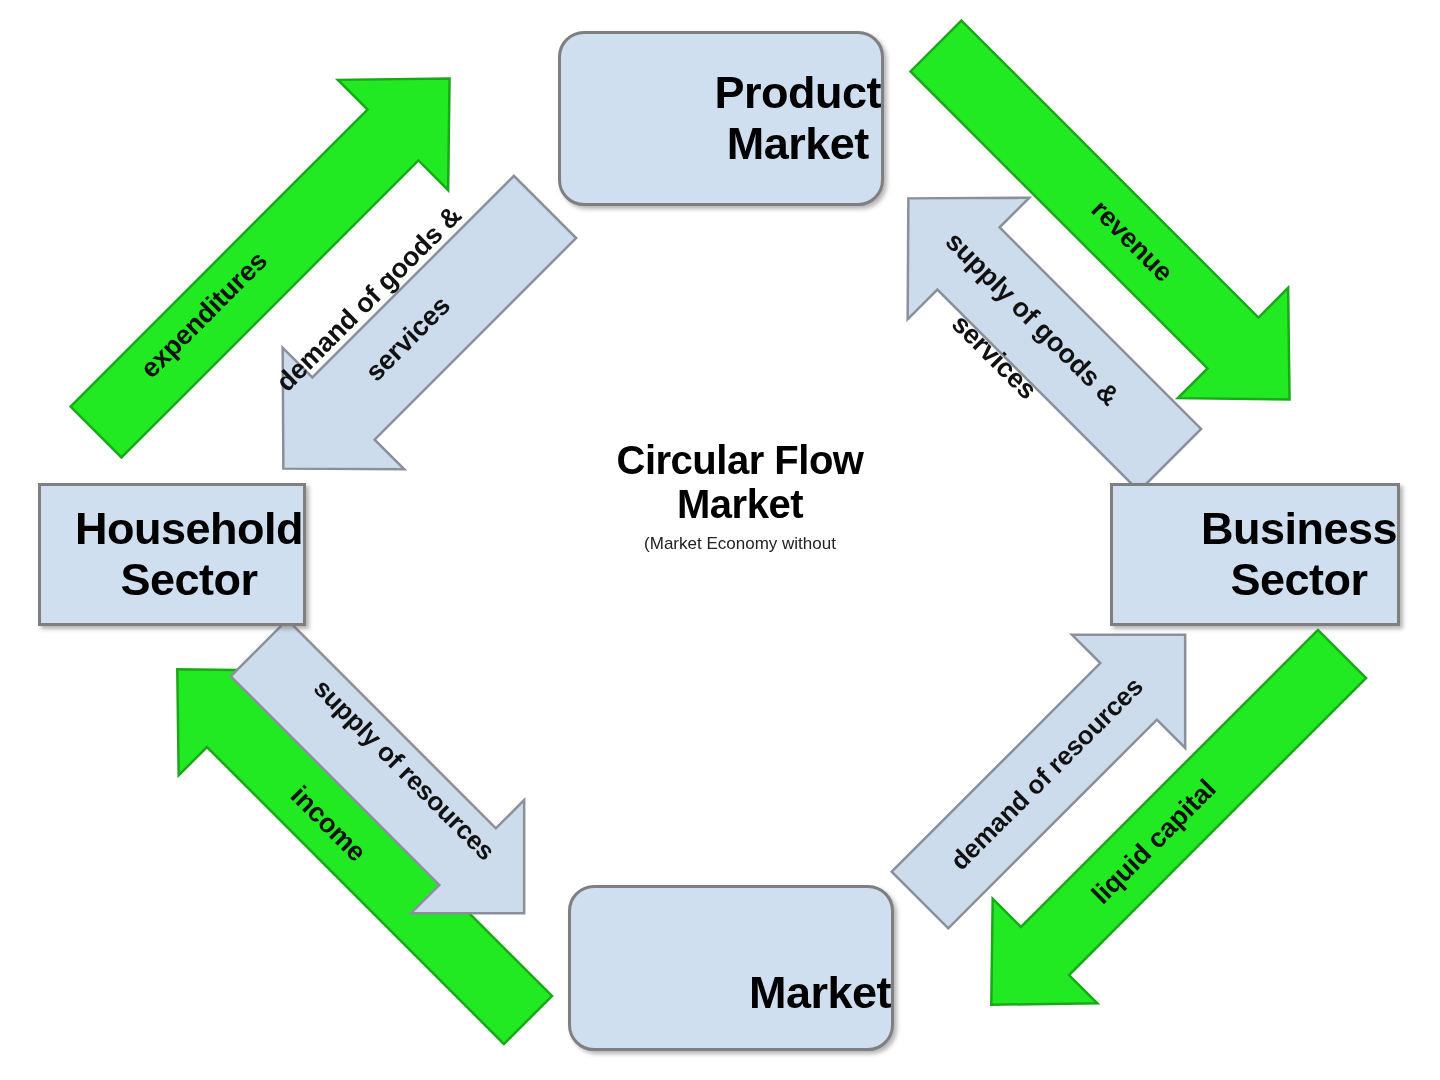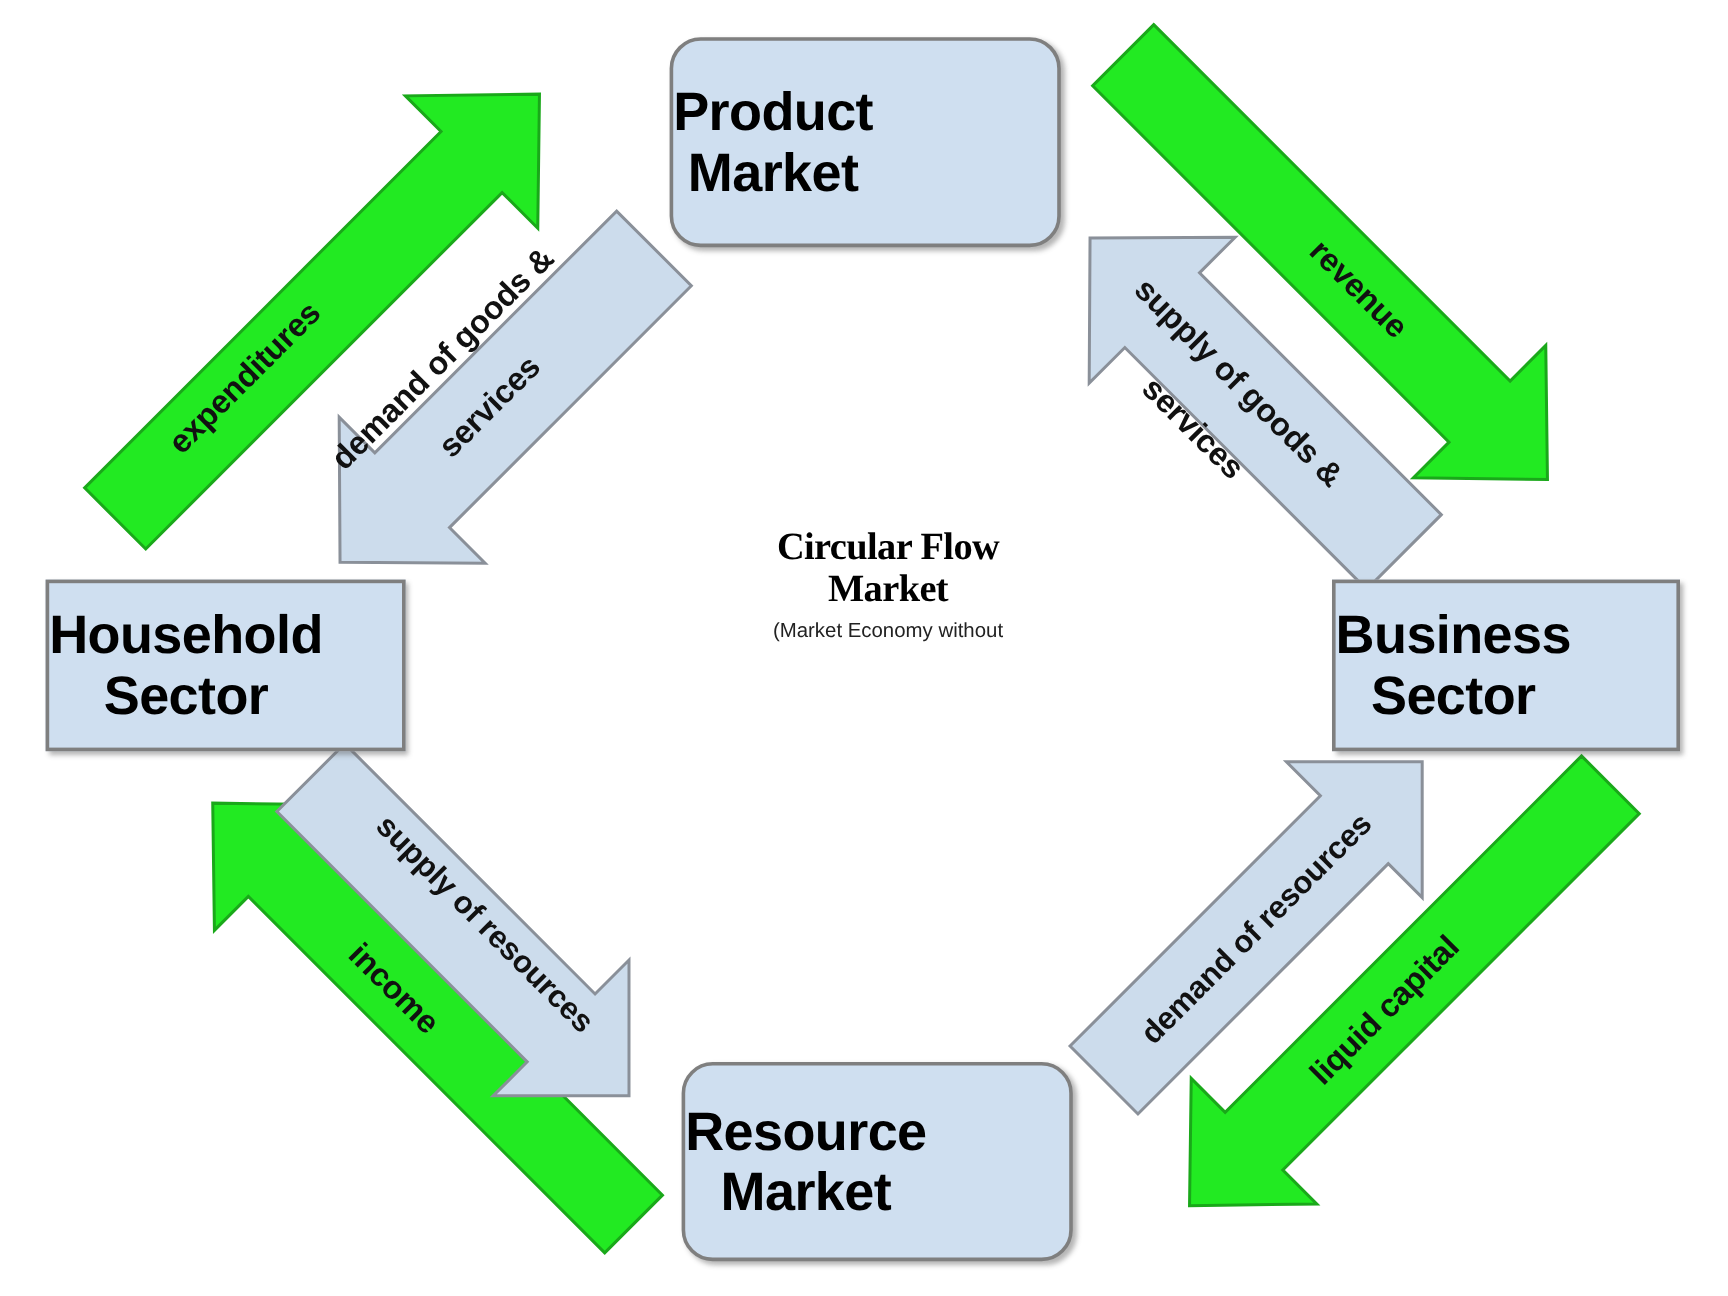--- a/index.html
+++ b/index.html
@@ -23,50 +23,49 @@
     height: 1080px;
   }
   .node-box {
     position: absolute;
     box-sizing: border-box;
     background: #cfdff0;
     border: 3px solid #7f7f7f;
     box-shadow: 3px 3px 4px rgba(90,90,90,0.45);
     display: flex;
     align-items: center;
-    justify-content: flex-start;
+    justify-content: flex-end;
     text-align: center;
     color: #000000;
     font-weight: bold;
     font-size: 45px;
     line-height: 1.12;
     letter-spacing: -0.5px;
   }
   .node-box.rounded { border-radius: 26px; }
   .node-box.square  { border-radius: 0; }
 
   #box-product  { left: 558px; top: 31px;  width: 326px; height: 175px; }
   #box-resource { left: 568px; top: 885px; width: 326px; height: 166px; }
-  #box-household{ left: 38px;  top: 483px; width: 300px; height: 143px; }
+  #box-household{ left: 38px;  top: 483px; width: 268px; height: 143px; }
   #box-business { left: 1110px;top: 483px; width: 290px; height: 143px; }
 
   #center-title {
     position: absolute;
     left: 500px;
     top: 438px;
     width: 480px;
     text-align: center;
     color: #000000;
   }
   #center-title .main {
-    font-size: 32px;
+    font-size: 40px;
     font-weight: bold;
     line-height: 1.1;
     letter-spacing: -0.5px;
-    font-family: Liberation Serif, serif;
   }
   #center-title .sub {
     margin-top: 8px;
     font-size: 17px;
     font-weight: normal;
     line-height: 1.2;
     color: #222222;
   }
   .svg-label {
     font-family: "Liberation Sans", sans-serif;
@@ -148,21 +147,21 @@
 
   <div class="node-box rounded" id="box-product">
     <div>
       <span>Product</span><br>
       <span>Market</span>
     </div>
   </div>
 
   <div class="node-box rounded" id="box-resource">
     <div>
-      <span>Resource</span><br>
+      <br>
       <span>Market</span>
     </div>
   </div>
 
   <div class="node-box square" id="box-household">
     <div>
       <span>Household</span><br>
       <span>Sector</span>
     </div>
   </div>

